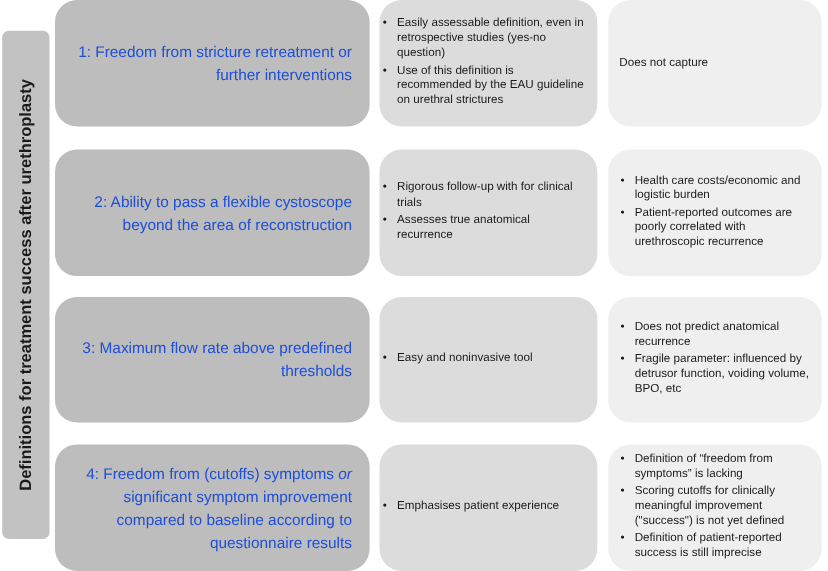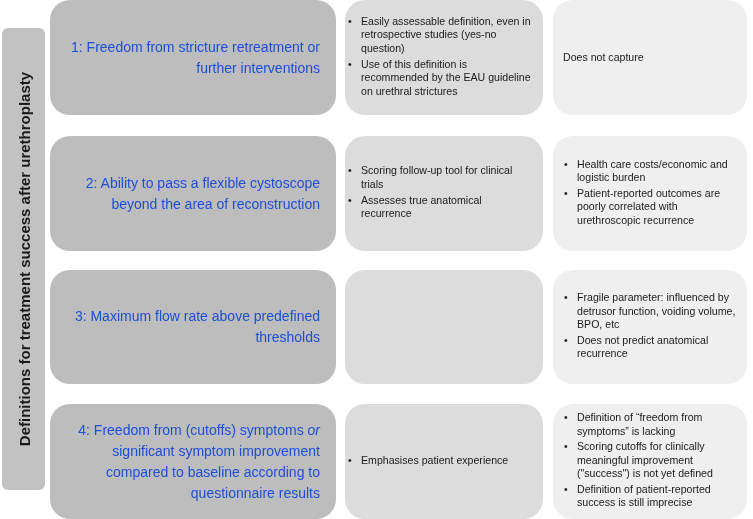--- a/index.html
+++ b/index.html
@@ -45,42 +45,43 @@
   <div>
     <div class="lead">Does not capture</div>
   </div>
 </div>
 
 <div class="box c1 r2">
   <div class="title">2: Ability to pass a flexible cystoscope beyond the area of reconstruction</div>
 </div>
 <div class="box c2 r2">
   <ul>
-    <li>Scoring follow-up tool for clinical trials</li>
+    <li>Rigorous follow-up with for clinical trials</li>
     <li>Assesses true anatomical recurrence</li>
   </ul>
 </div>
 <div class="box c3 r2">
   <ul>
     <li>Health care costs/economic and logistic burden</li>
     <li>Patient-reported outcomes are poorly correlated with urethroscopic recurrence</li>
   </ul>
 </div>
 
 <div class="box c1 r3">
   <div class="title">3: Maximum flow rate above predefined thresholds</div>
 </div>
 <div class="box c2 r3">
   <ul>
+    <li>Easy and noninvasive tool</li>
   </ul>
 </div>
 <div class="box c3 r3">
   <ul>
+    <li>Does not predict anatomical recurrence</li>
     <li>Fragile parameter: influenced by detrusor function, voiding volume, BPO, etc</li>
-    <li>Does not predict anatomical recurrence</li>
   </ul>
 </div>
 
 <div class="box c1 r4">
   <div class="title"><span>4: Freedom from (cutoffs) symptoms</span> <em>or</em> <span>significant symptom improvement compared to baseline according to questionnaire results</span></div>
 </div>
 <div class="box c2 r4">
   <ul>
     <li>Emphasises patient experience</li>
   </ul>

